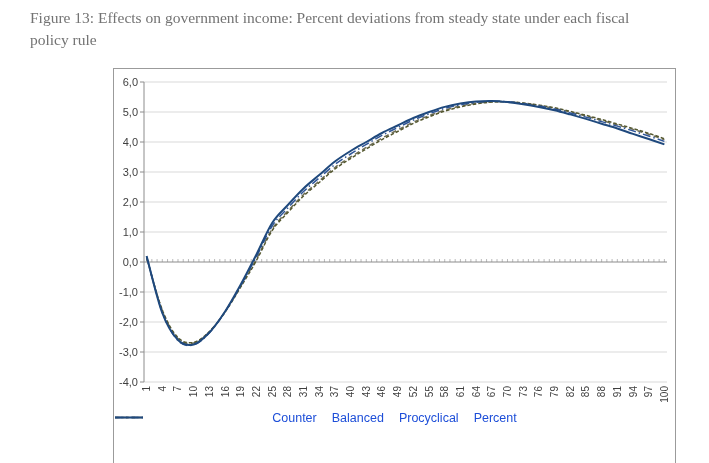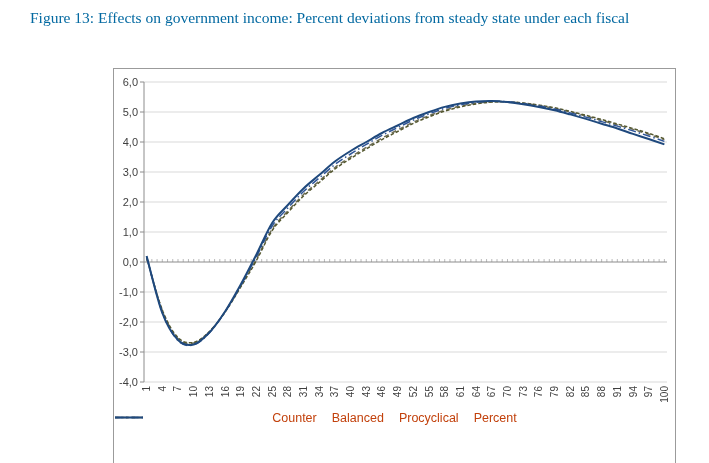--- a/index.html
+++ b/index.html
@@ -1,34 +1,35 @@
 <!DOCTYPE html>
 <html><head>
 <meta charset="utf-8">
 <style>
   html,body{margin:0;padding:0;background:#ffffff;}
   .page{position:relative;width:709px;height:463px;background:#ffffff;overflow:hidden;
         font-family:"Liberation Sans",sans-serif;}
   .caption{position:absolute;left:30px;top:7px;width:660px;
-           font-family:"Liberation Serif",serif;font-size:15.5px;color:#0369a1;line-height:22px;}
+           font-family:"Liberation Serif",serif;font-size:15.5px;color:#737373;line-height:22px;}
   .cap-line{display:block;}
   .chart-frame{position:absolute;left:113px;top:68px;width:563px;height:427px;
                background:#ffffff;border:1.5px solid #9b9b9b;box-sizing:border-box;}
   .chart-frame svg{position:absolute;left:0;top:0;}
   .legend{position:absolute;left:0;top:342px;width:100%;display:flex;
           justify-content:center;align-items:center;gap:15px;}
-  .leg-item{display:flex;align-items:center;font-size:12.5px;color:#c2410c;white-space:nowrap;}
+  .leg-item{display:flex;align-items:center;font-size:12.5px;color:#1d4ed8;white-space:nowrap;}
   .leg-sample{margin-right:2px;display:block;}
 </style>
 </head>
 <body>
 
 <div class="page">
   <div class="caption">
     <span class="cap-line">Figure 13: Effects on government income: Percent deviations from steady state under each fiscal</span>
+    <span class="cap-line">policy rule</span>
   </div>
 
   <div class="chart-frame">
     <svg id="chart-svg" width="560" height="364" viewBox="0 0 560 364">
         <line x1="30" x2="553" y1="13" y2="13" stroke="#d9d9d9" stroke-width="1"></line>
         <line x1="30" x2="553" y1="43" y2="43" stroke="#d9d9d9" stroke-width="1"></line>
         <line x1="30" x2="553" y1="73" y2="73" stroke="#d9d9d9" stroke-width="1"></line>
         <line x1="30" x2="553" y1="103" y2="103" stroke="#d9d9d9" stroke-width="1"></line>
         <line x1="30" x2="553" y1="133" y2="133" stroke="#d9d9d9" stroke-width="1"></line>
         <line x1="30" x2="553" y1="163" y2="163" stroke="#d9d9d9" stroke-width="1"></line>

